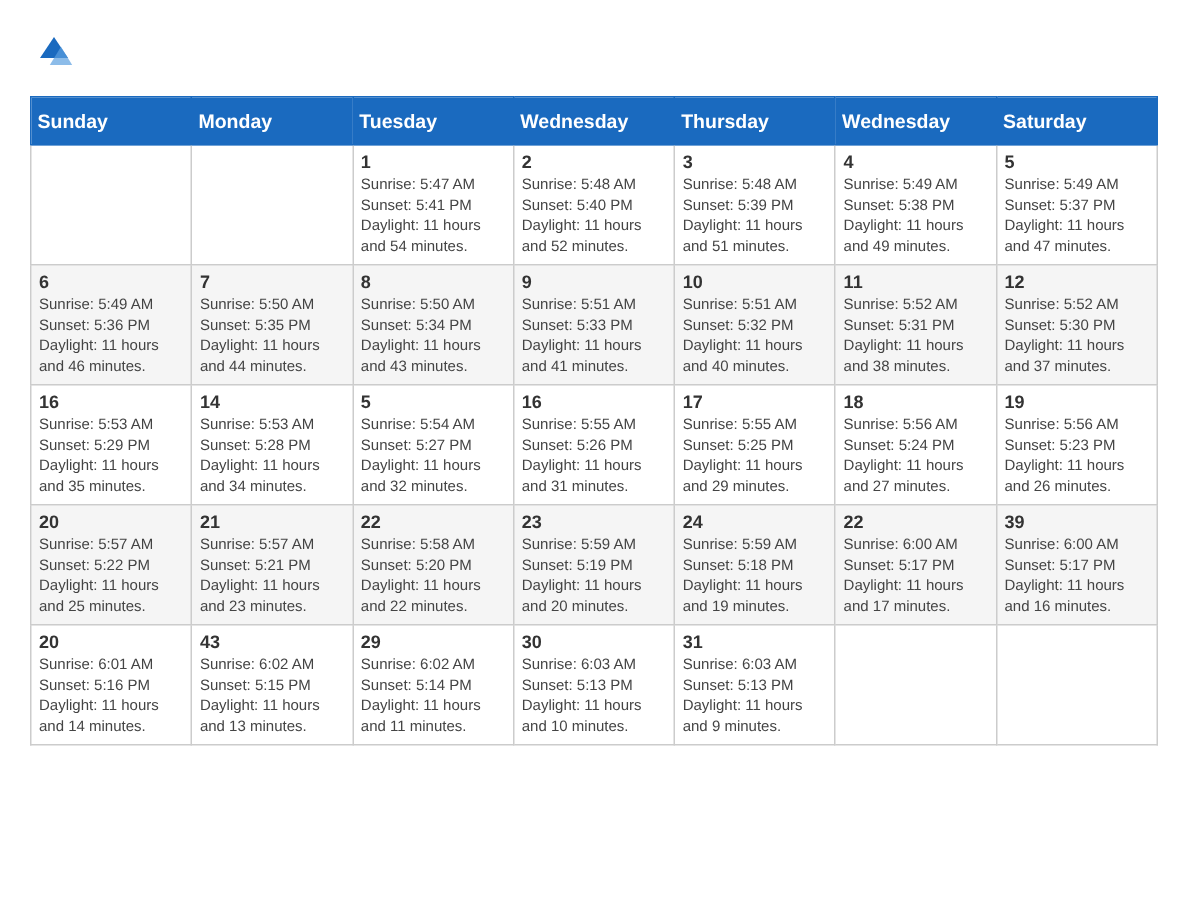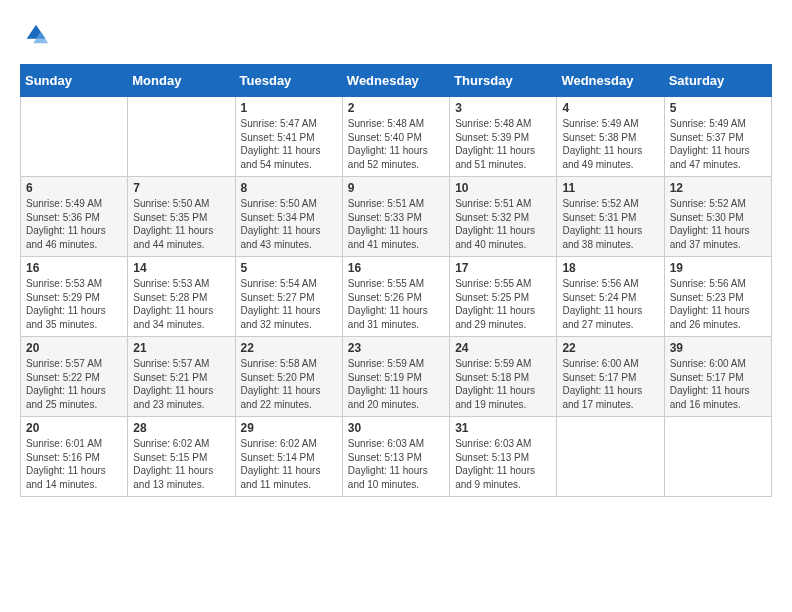--- a/index.html
+++ b/index.html
@@ -237,21 +237,21 @@
           <span class="day-number">39</span>
           <div class="cell-content">Sunrise: 6:00 AM<br>Sunset: 5:17 PM<br>Daylight: 11 hours and 16 minutes.</div>
         </td>
       </tr>
       <tr>
         <td>
           <span class="day-number">20</span>
           <div class="cell-content">Sunrise: 6:01 AM<br>Sunset: 5:16 PM<br>Daylight: 11 hours and 14 minutes.</div>
         </td>
         <td>
-          <span class="day-number">28</span>
+          <span class="day-number">43</span>
           <div class="cell-content">Sunrise: 6:02 AM<br>Sunset: 5:15 PM<br>Daylight: 11 hours and 13 minutes.</div>
         </td>
         <td>
           <span class="day-number">29</span>
           <div class="cell-content">Sunrise: 6:02 AM<br>Sunset: 5:14 PM<br>Daylight: 11 hours and 11 minutes.</div>
         </td>
         <td>
           <span class="day-number">30</span>
           <div class="cell-content">Sunrise: 6:03 AM<br>Sunset: 5:13 PM<br>Daylight: 11 hours and 10 minutes.</div>
         </td>

